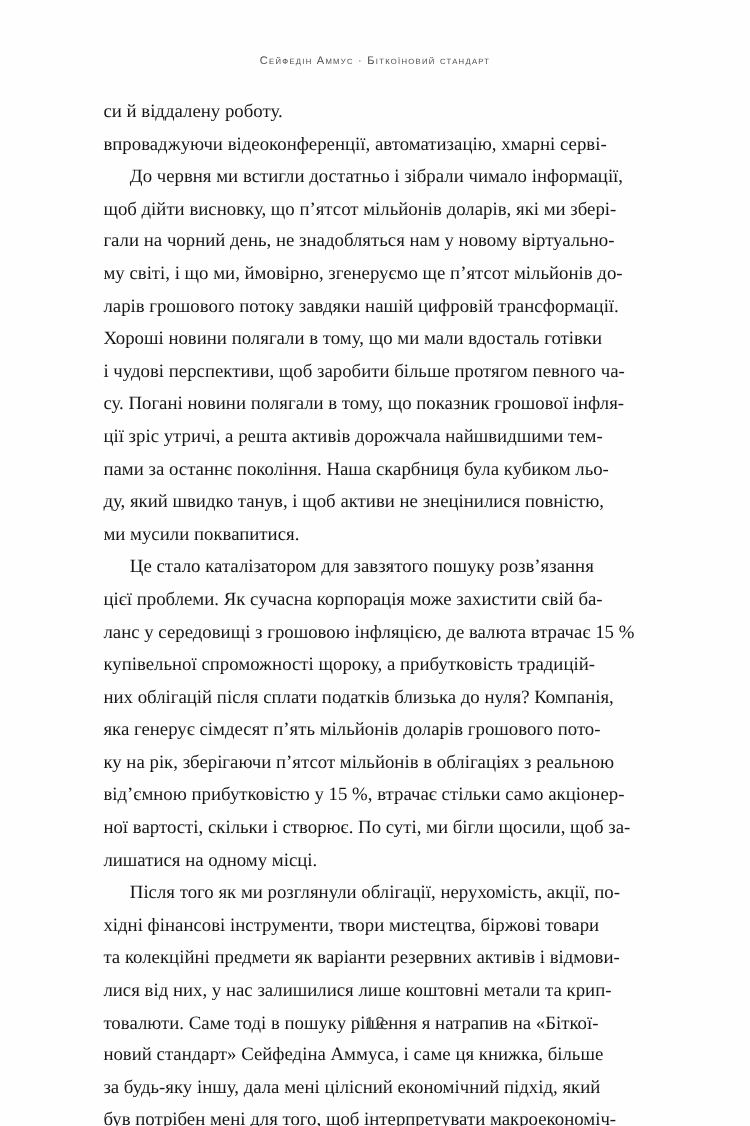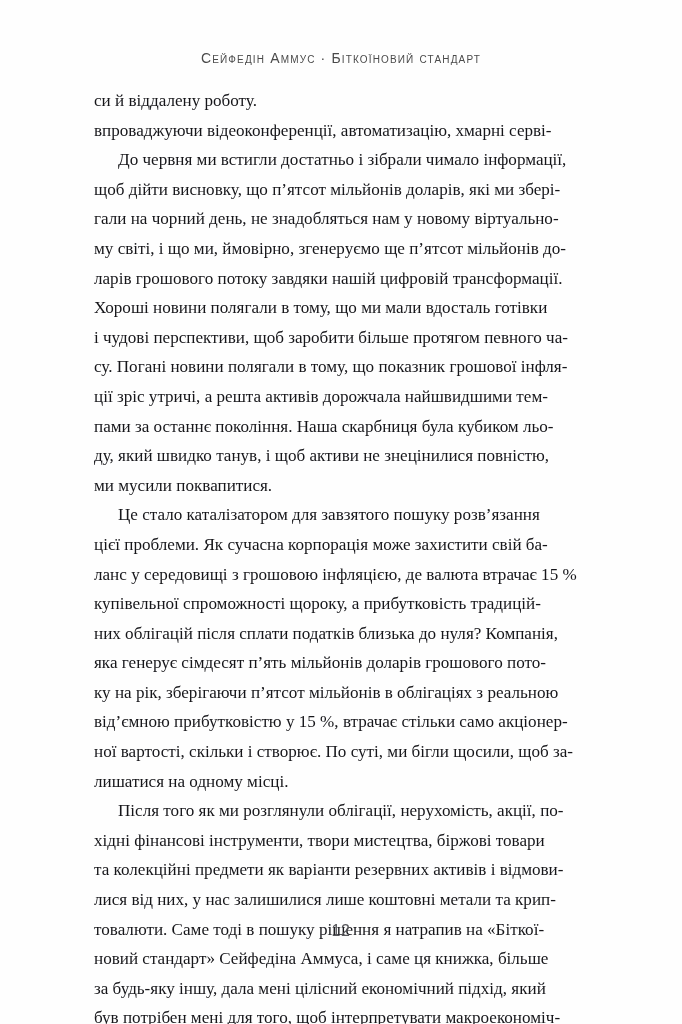--- a/index.html
+++ b/index.html
@@ -21,21 +21,21 @@
   }
 
   
   .running-head {
     position: absolute;
     top: 50px;
     left: 0;
     width: 682px;
     text-align: center;
     font-family: "Liberation Sans", "DejaVu Sans", sans-serif;
-    font-size: 14px;
+    font-size: 10px;
     letter-spacing: 1.15px;
     color: #4a4a4a;
     font-weight: 400;
     font-variant: small-caps;
     white-space: nowrap;
   }
 
   
   .text-block {
     position: absolute;

